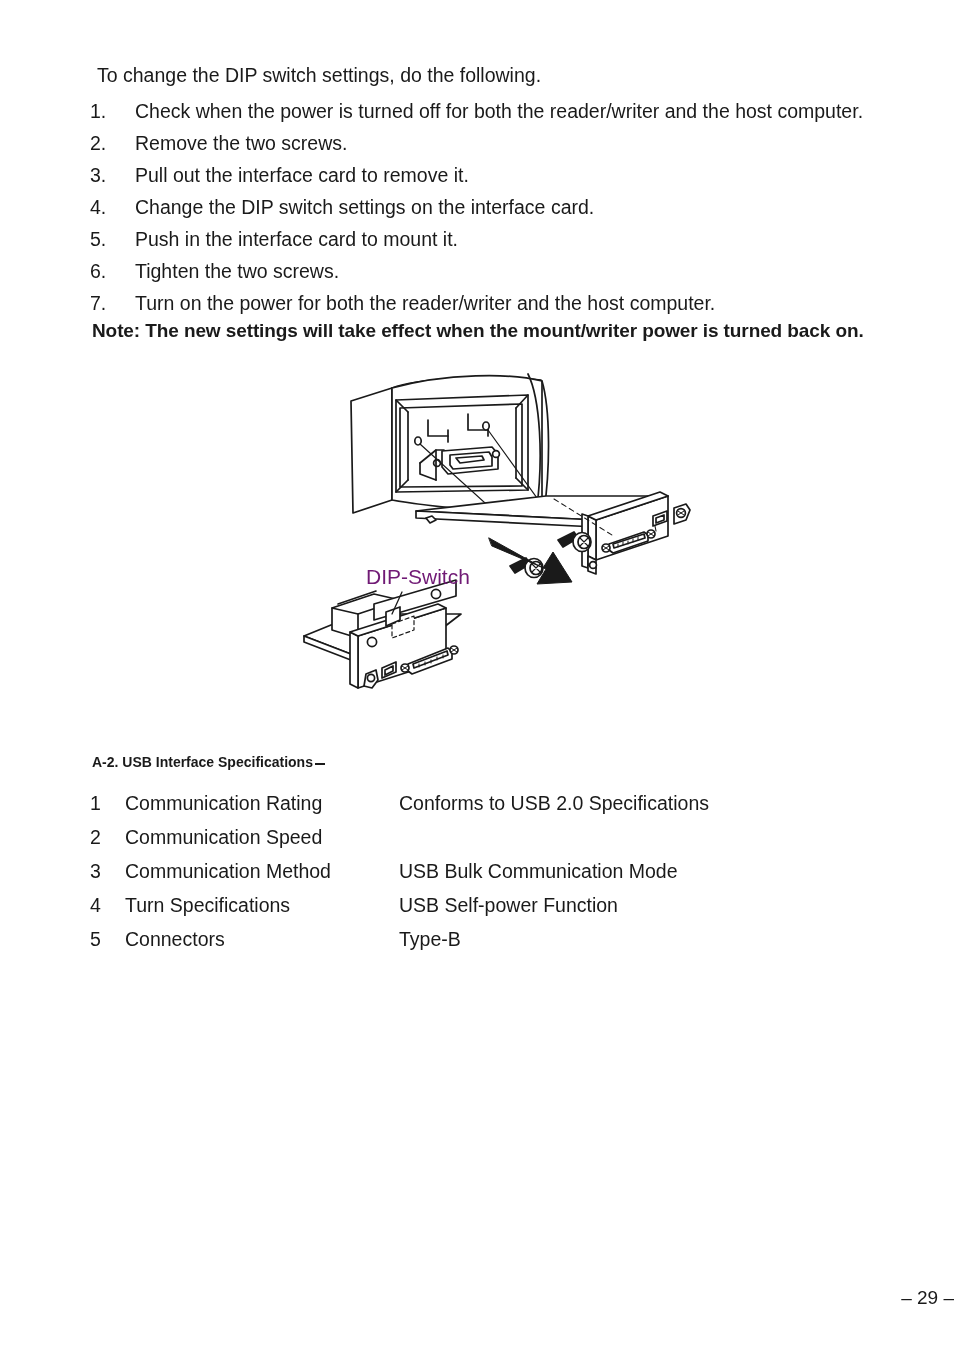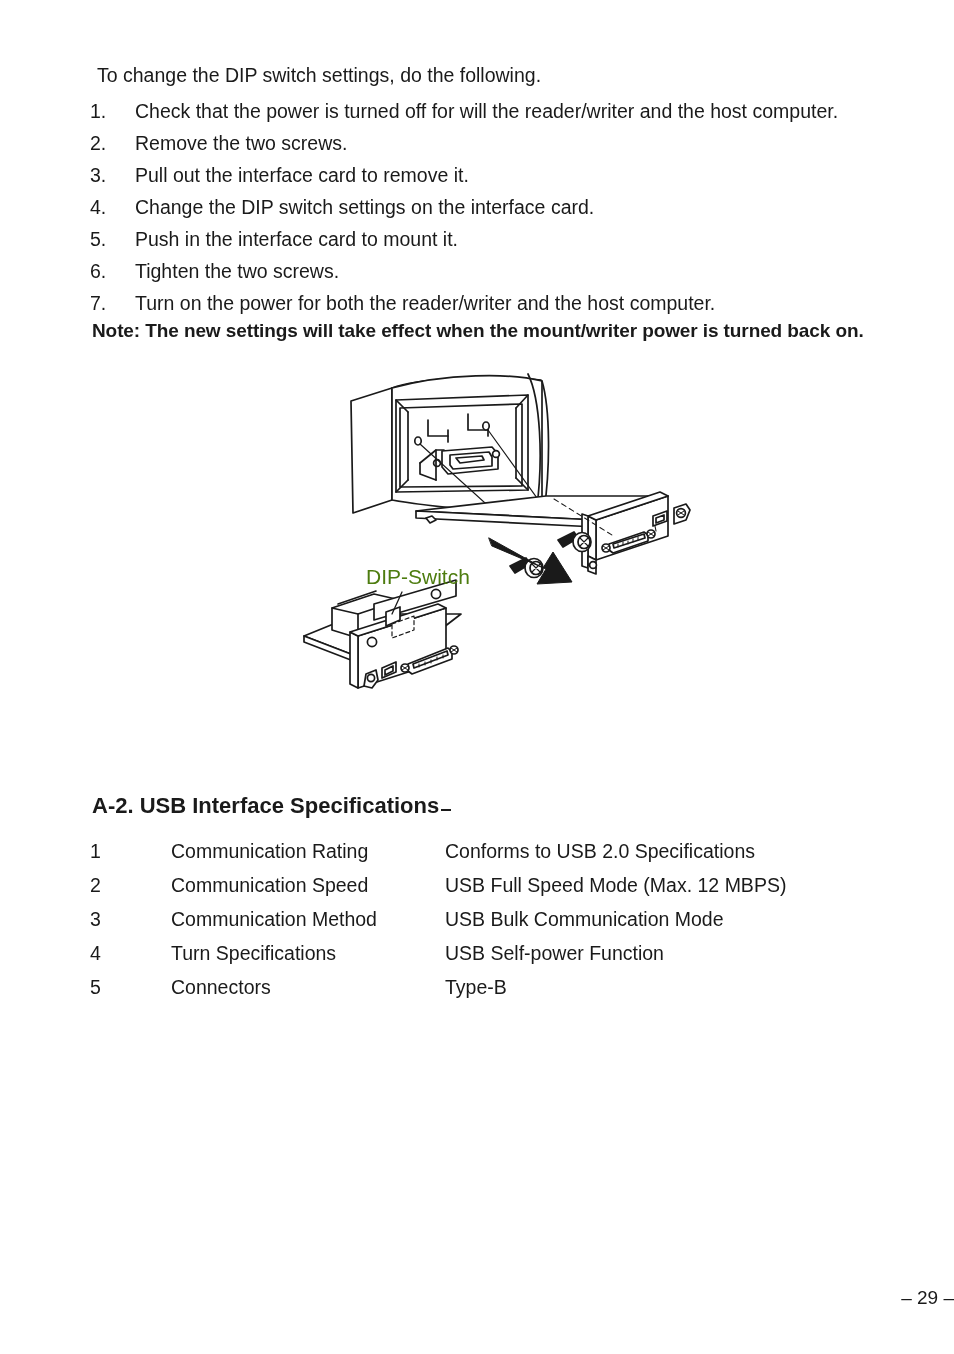--- a/index.html
+++ b/index.html
@@ -76,33 +76,32 @@
     width: 420px;
     height: 352px;
   }
   .dip-label {
     position: absolute;
     left: 70px;
     top: 196px;
     font-size: 21px;
     line-height: 26px;
     white-space: nowrap;
-    color: #4d7c0f;
+    color: #701a75;
   }
 
   
   .section-heading {
     position: absolute;
     left: 92px;
     top: 748px;
-    font-size: 22px;
+    font-size: 14px;
     font-weight: bold;
     line-height: 28px;
     white-space: nowrap;
-    margin-top: 44px;
   }
   .heading-tail {
     display: inline-block;
     width: 10px;
     border-bottom: 2px solid #1a1a1a;
     margin-left: 2px;
     vertical-align: 2px;
   }
 
   
@@ -120,25 +119,23 @@
     line-height: 34px;
     white-space: nowrap;
   }
   .spec-no {
     width: 35px;
     flex: 0 0 35px;
   }
   .spec-label {
     width: 274px;
     flex: 0 0 274px;
-    margin-left: 46px;
   }
   .spec-value {
     flex: 1 1 auto;
-    margin-top: 48px;
   }
 
   
   .footer {
     position: absolute;
     left: 0;
     right: 0;
     top: 1286px;
     text-align: right;
     font-size: 19px;
@@ -148,21 +145,21 @@
 </head>
 <body>
 
 <div class="page">
 
   <div class="intro">To change the DIP switch settings, do the following.</div>
 
   <div class="steps">
     <div class="step">
       <span class="step-num">1.</span>
-      <span class="step-text">Check that the power is turned off for will the reader/writer and the host computer.</span>
+      <span class="step-text">Check when the power is turned off for both the reader/writer and the host computer.</span>
     </div>
     <div class="step">
       <span class="step-num">2.</span>
       <span class="step-text">Remove the two screws.</span>
     </div>
     <div class="step">
       <span class="step-num">3.</span>
       <span class="step-text">Pull out the interface card to remove it.</span>
     </div>
     <div class="step">
@@ -335,21 +332,20 @@
 
   <div class="spec-table">
     <div class="spec-row">
       <span class="spec-no">1</span>
       <span class="spec-label">Communication Rating</span>
       <span class="spec-value">Conforms to USB 2.0 Specifications</span>
     </div>
     <div class="spec-row">
       <span class="spec-no">2</span>
       <span class="spec-label">Communication Speed</span>
-      <span class="spec-value">USB Full Speed Mode (Max. 12 MBPS)</span>
     </div>
     <div class="spec-row">
       <span class="spec-no">3</span>
       <span class="spec-label">Communication Method</span>
       <span class="spec-value">USB Bulk Communication Mode</span>
     </div>
     <div class="spec-row">
       <span class="spec-no">4</span>
       <span class="spec-label">Turn Specifications</span>
       <span class="spec-value">USB Self-power Function</span>

